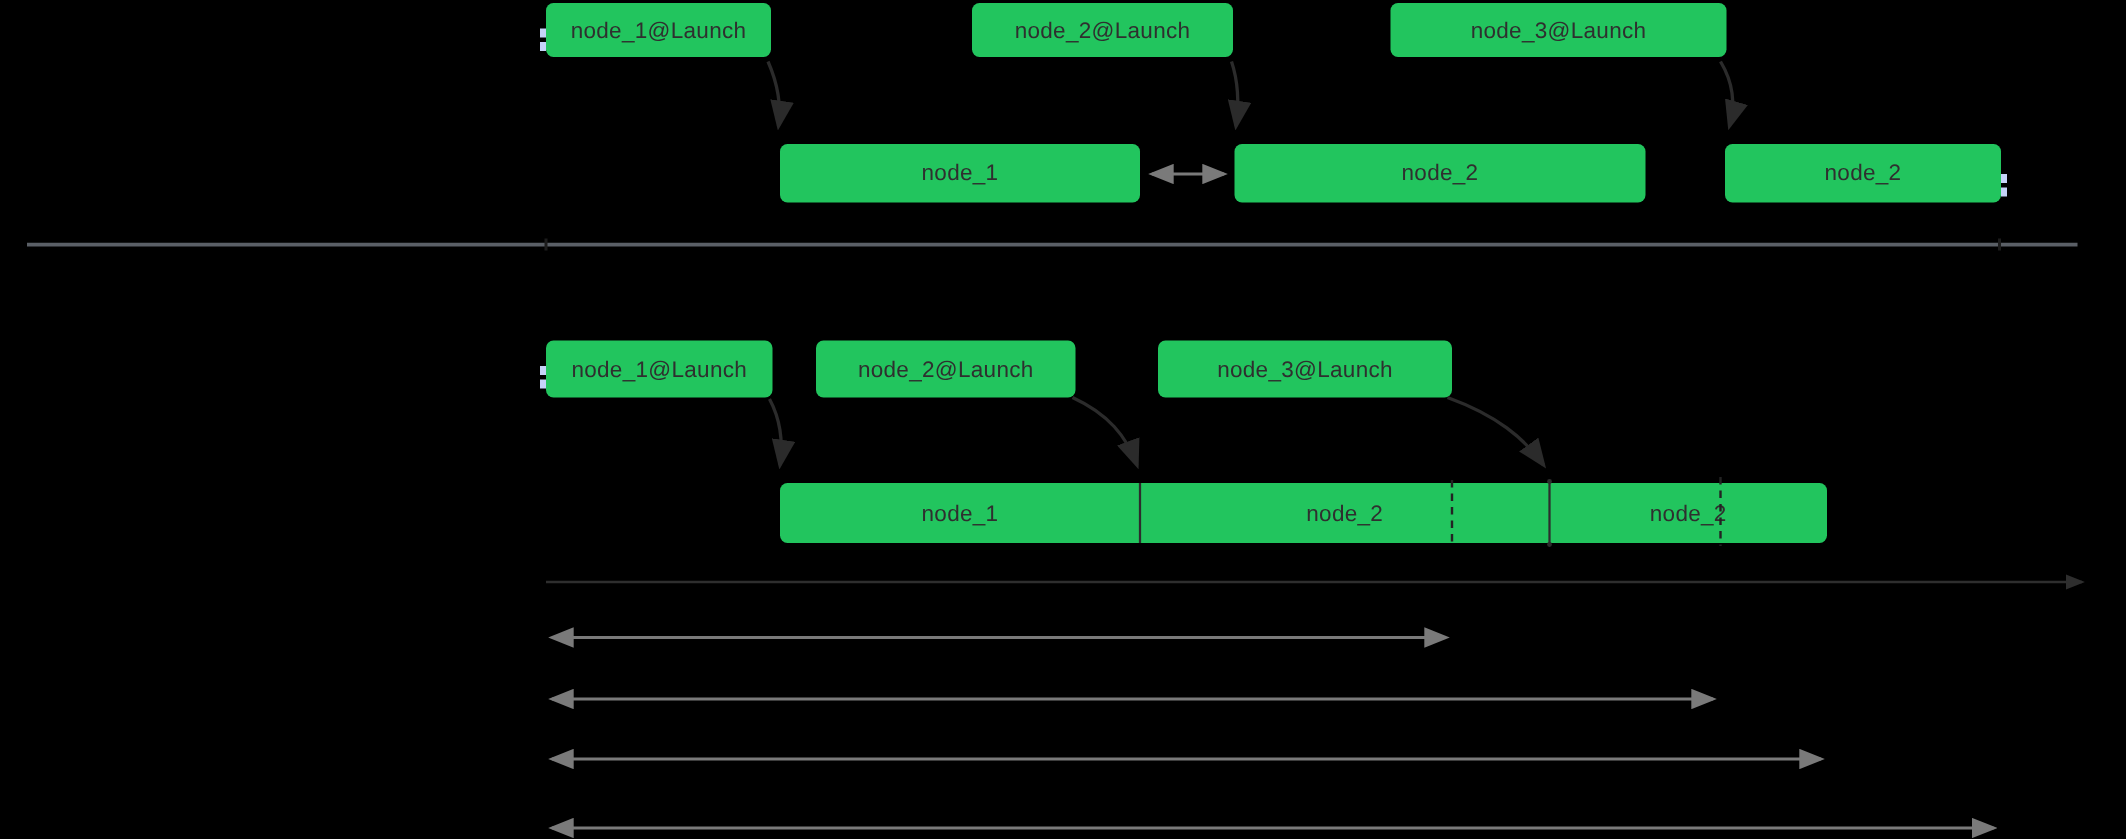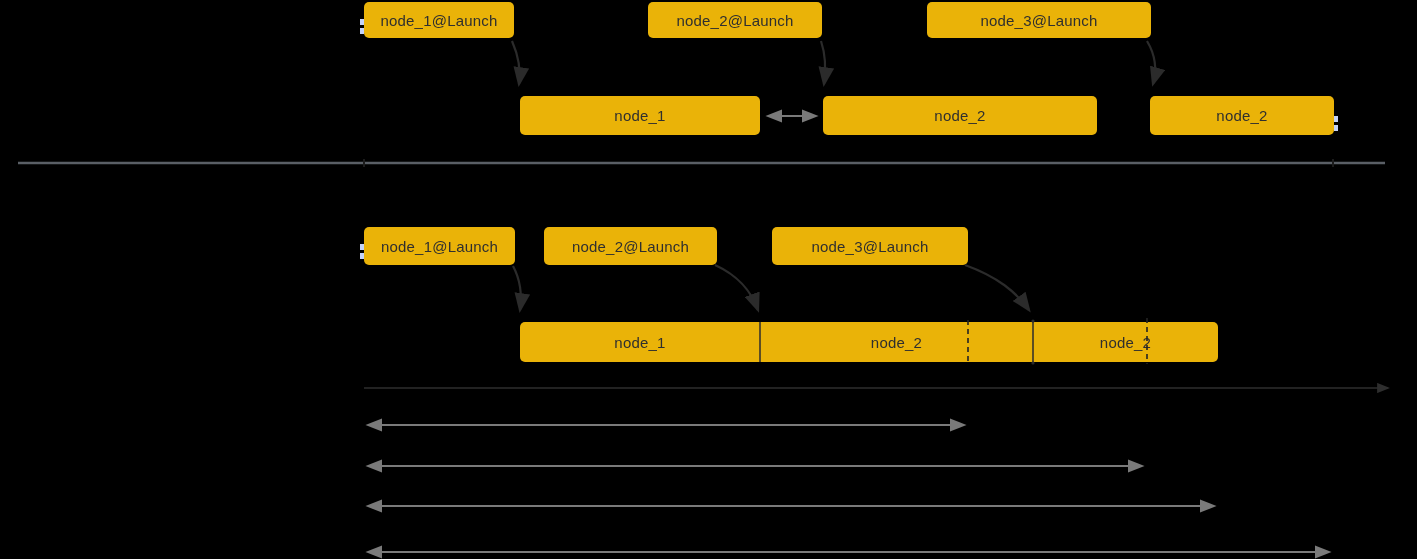--- a/index.html
+++ b/index.html
@@ -1,21 +1,21 @@
 <!DOCTYPE html>
 <html><head>
 <meta charset="utf-8">
 <style>
   html,body{margin:0;padding:0;background:#000;}
   #canvas{
     position:relative;width:1417px;height:559px;background:#000000;
     font-family:"Liberation Sans", sans-serif;overflow:hidden;
   }
   .nbox{
-    position:absolute;background:#eab308;border-radius:5px;
+    position:absolute;background:#22c55e;border-radius:5px;
     display:flex;align-items:center;justify-content:center;
     color:#2f2f2f;font-size:15px;letter-spacing:0.2px;
   }
   .strip-seg{border-radius:0;}
   .round-left{border-radius:5px 0 0 5px;}
   .round-right{border-radius:0 5px 5px 0;}
   .notch{position:absolute;width:4px;height:6px;background:#c5d3f8;}
   svg.overlay{position:absolute;left:0;top:0;pointer-events:none;}
   .launch-arrow{stroke:#2b2b2b;stroke-width:2.2;fill:none;}
   .measure-arrow{stroke:#7a7a7a;stroke-width:2;fill:none;}

